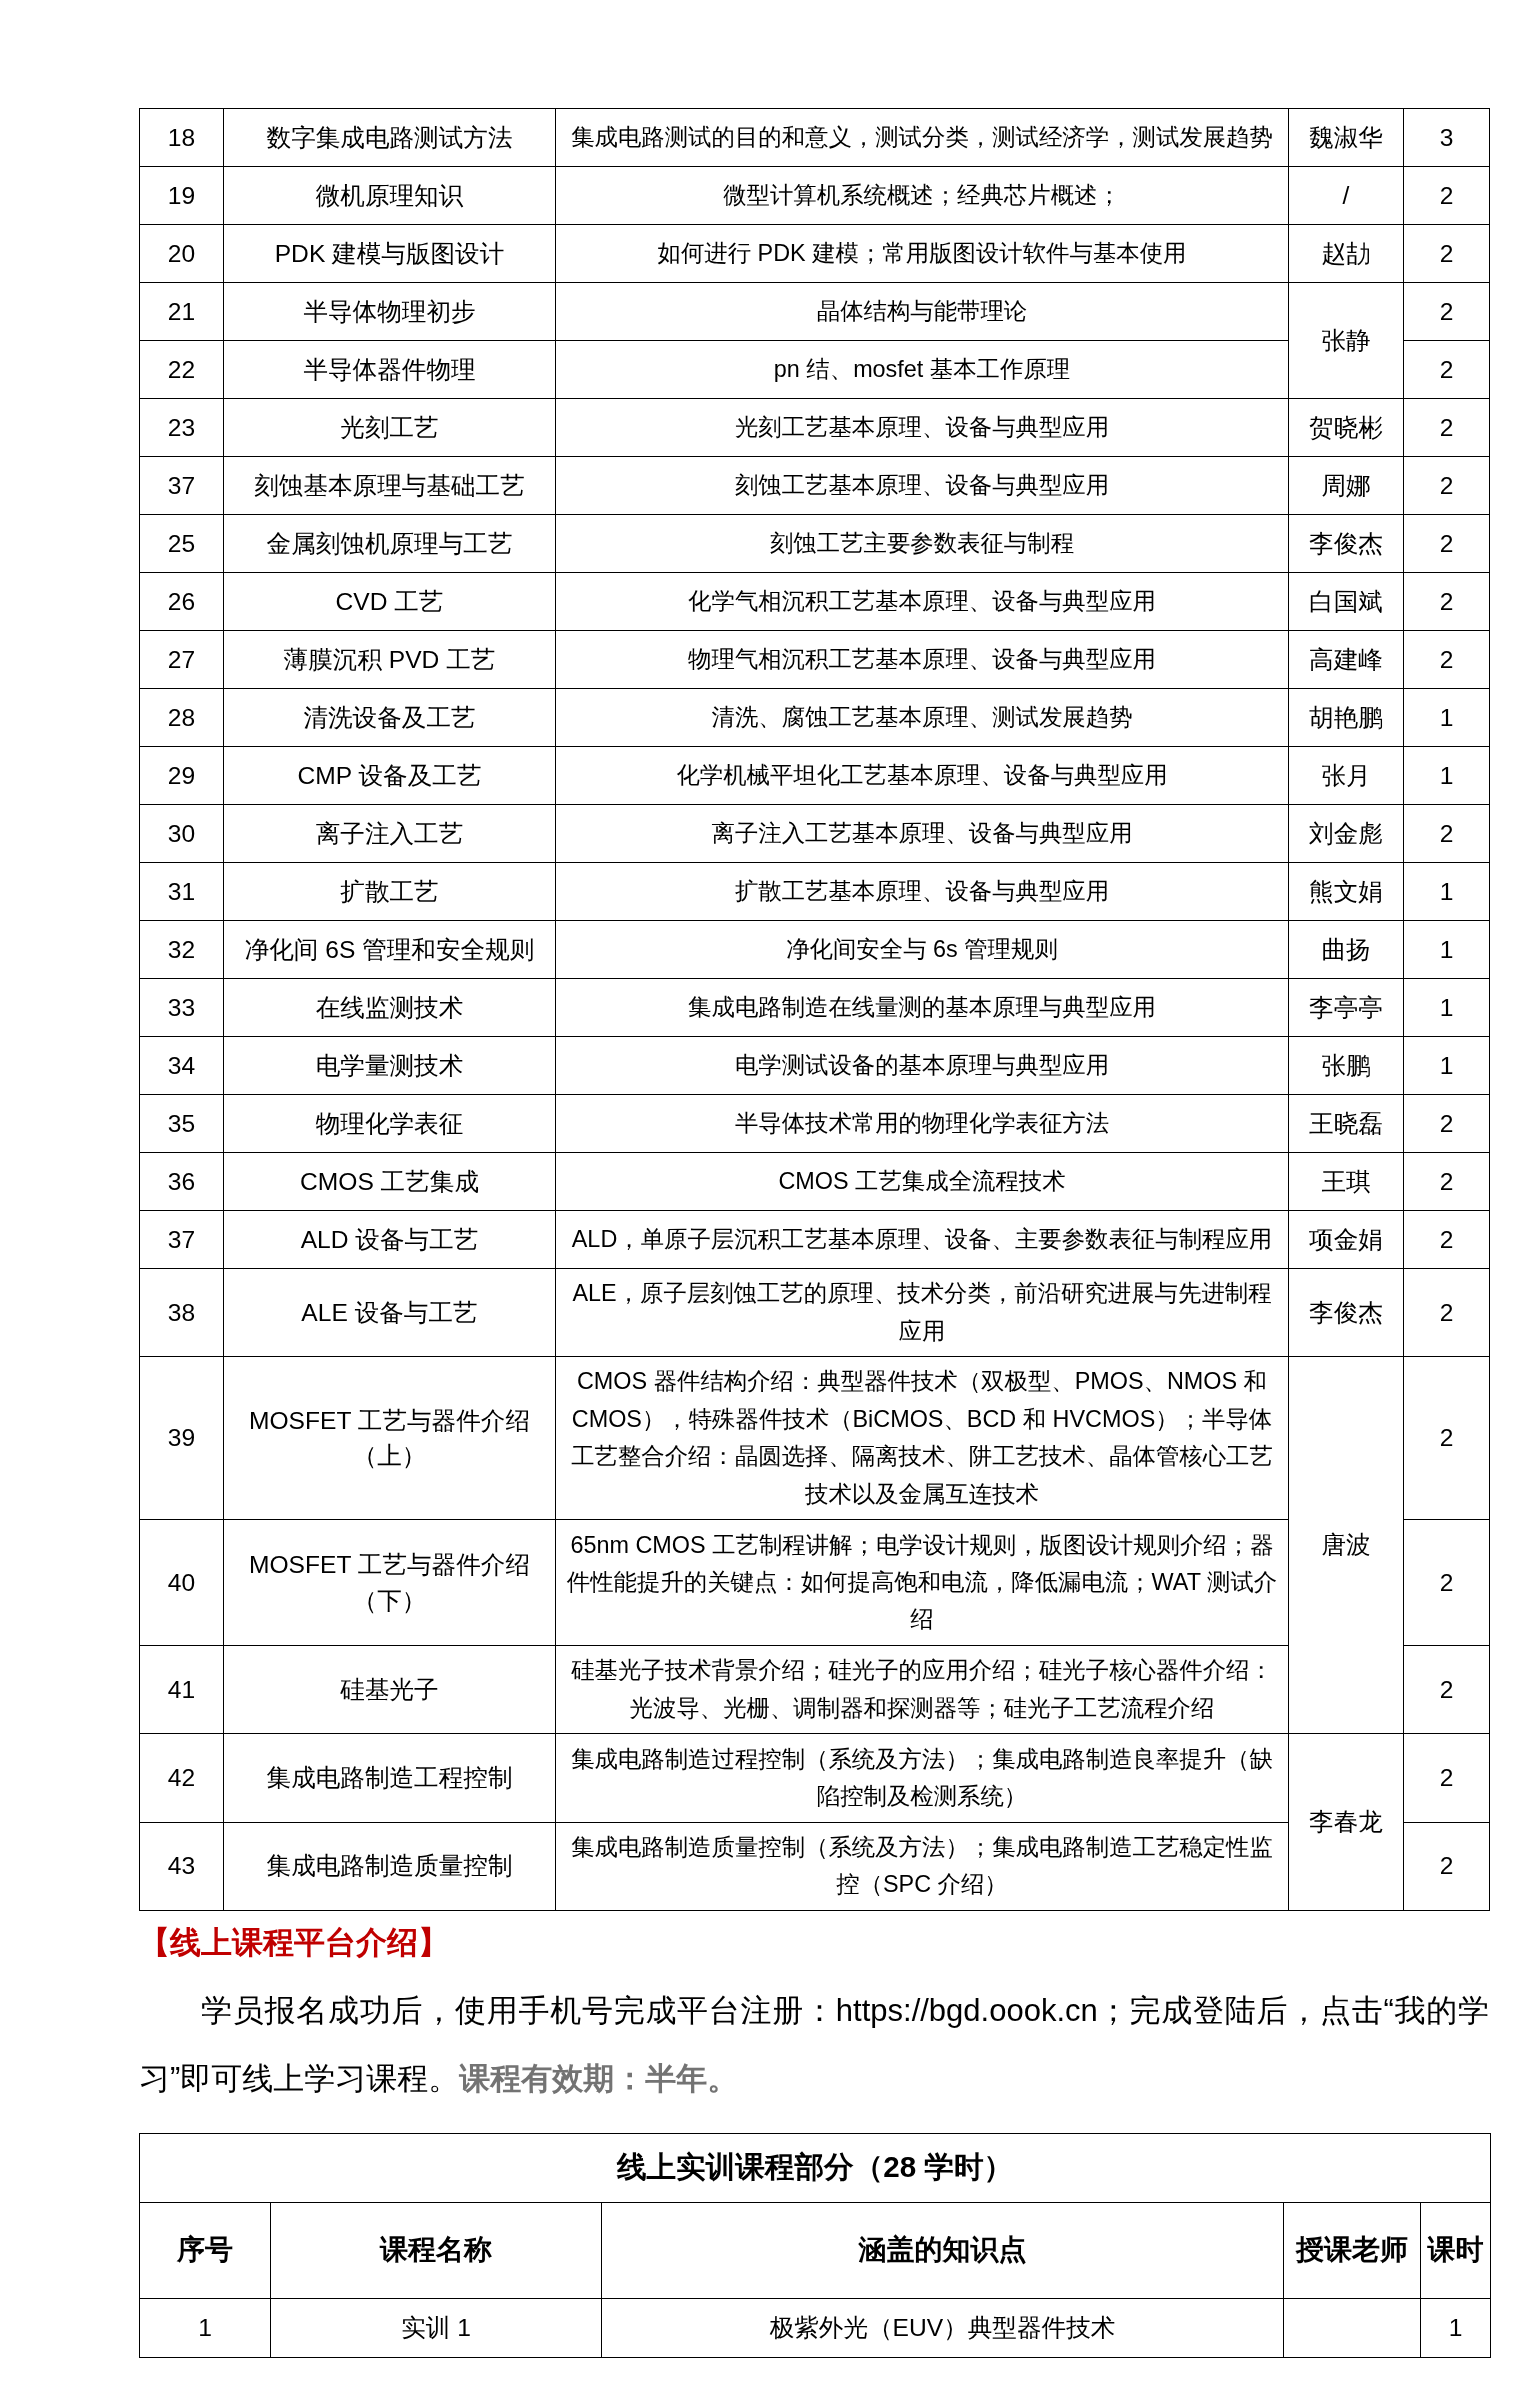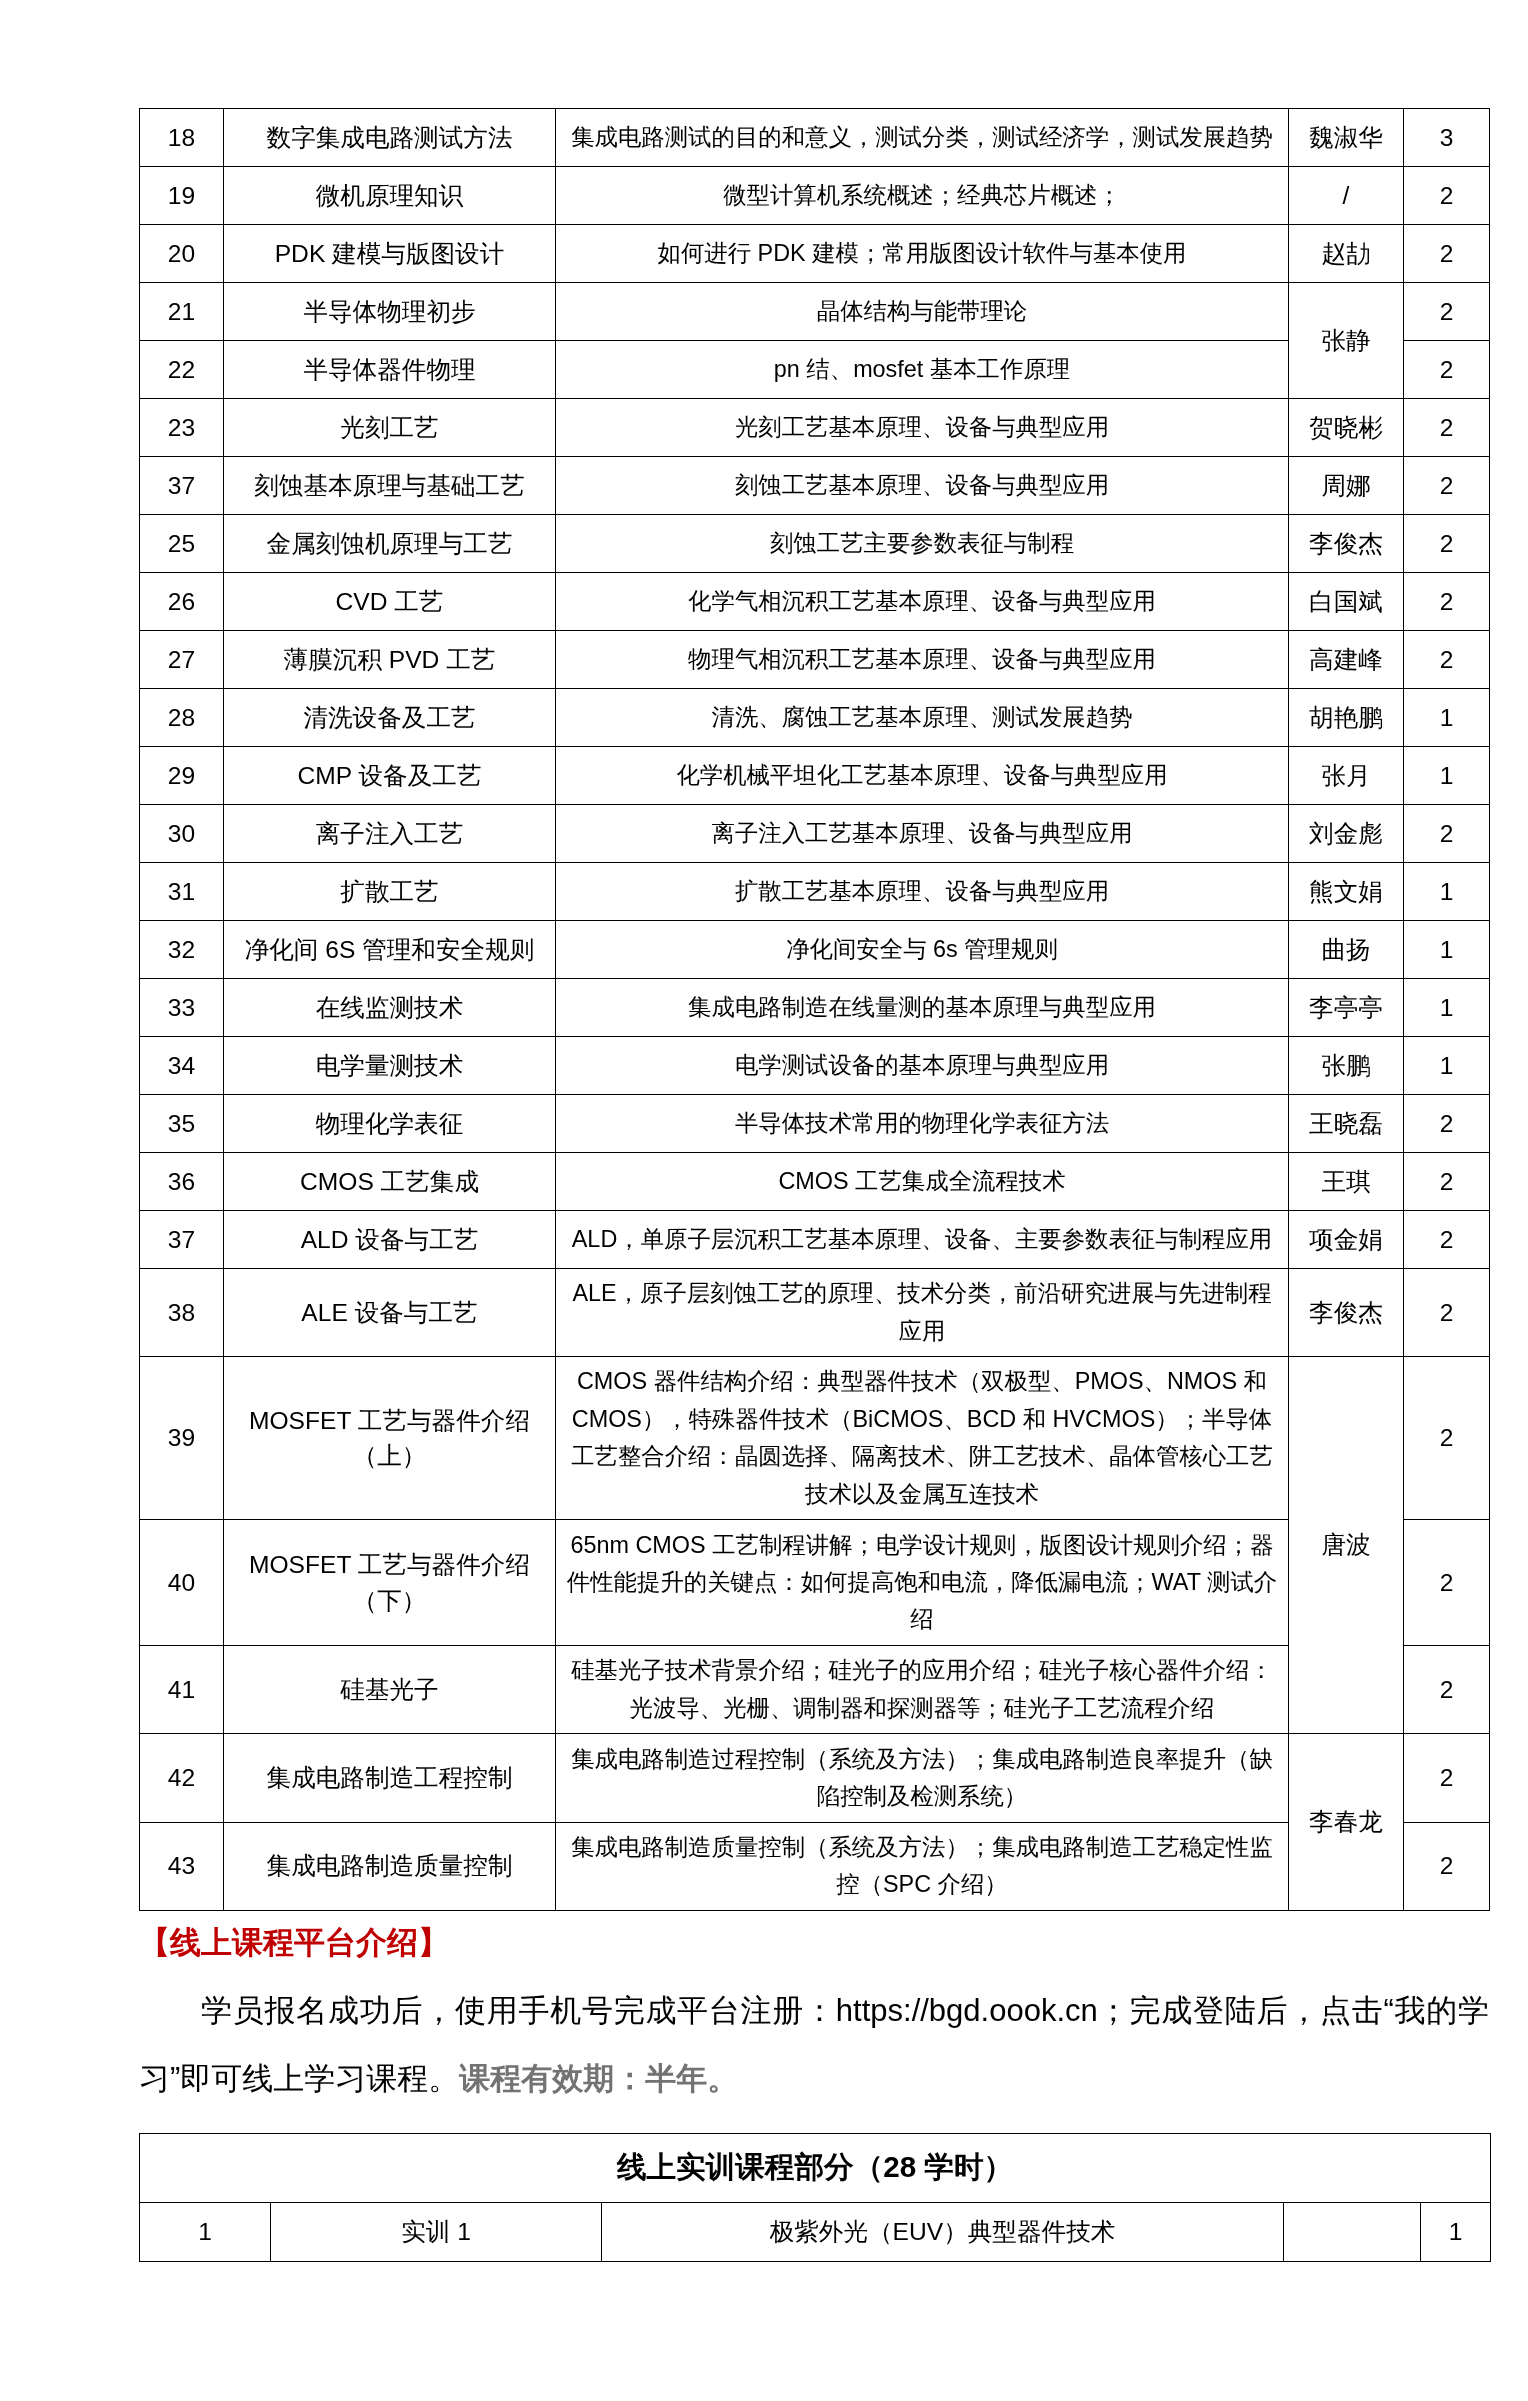--- a/index.html
+++ b/index.html
@@ -247,20 +247,27 @@
       <col class="c-no">
         <col class="c-name">
         <col class="c-points">
         <col class="c-teacher">
         <col class="c-hours">
     </colgroup>
     <tbody>
       <tr>
         <td class="title-cell" colspan="5">线上实训课程部分（28 学时）</td>
       </tr>
+      <tr>
+          <th>序号</th>
+          <th>课程名称</th>
+          <th>涵盖的知识点</th>
+          <th>授课老师</th>
+          <th>课时</th>
+        </tr>
     </tbody>
     <tbody>
         <tr>
           <td class="data">1</td>
           <td class="data">实训 1</td>
           <td class="data">极紫外光（EUV）典型器件技术</td>
           <td class="data"></td>
           <td class="data">1</td>
         </tr>
       </tbody>

